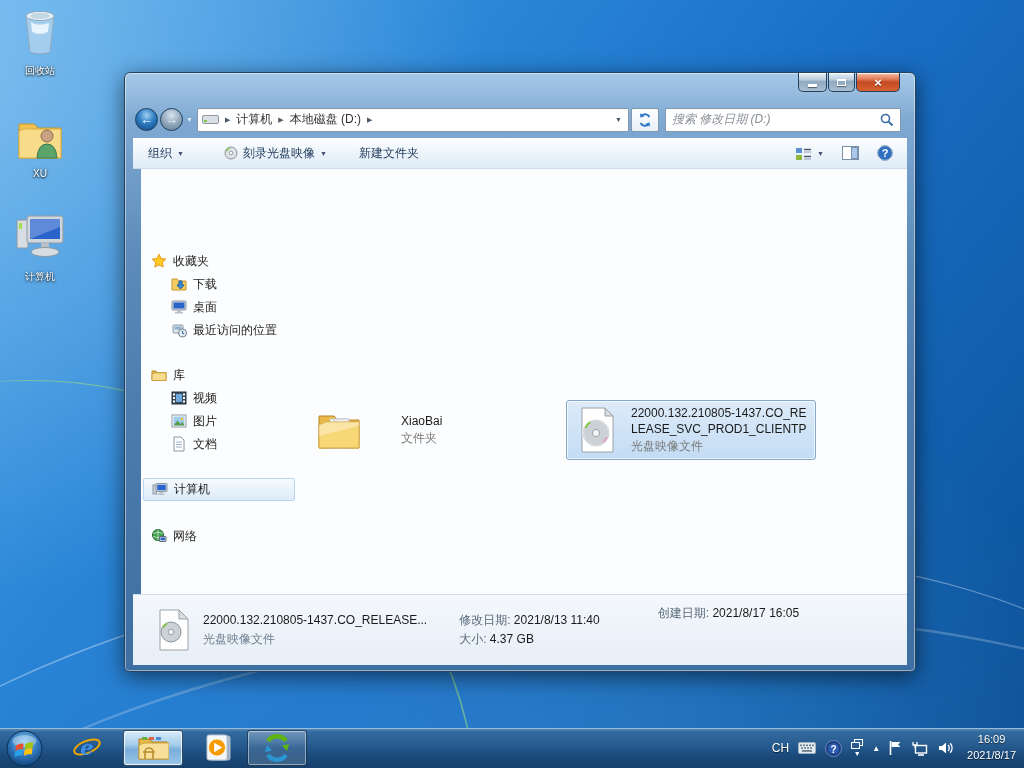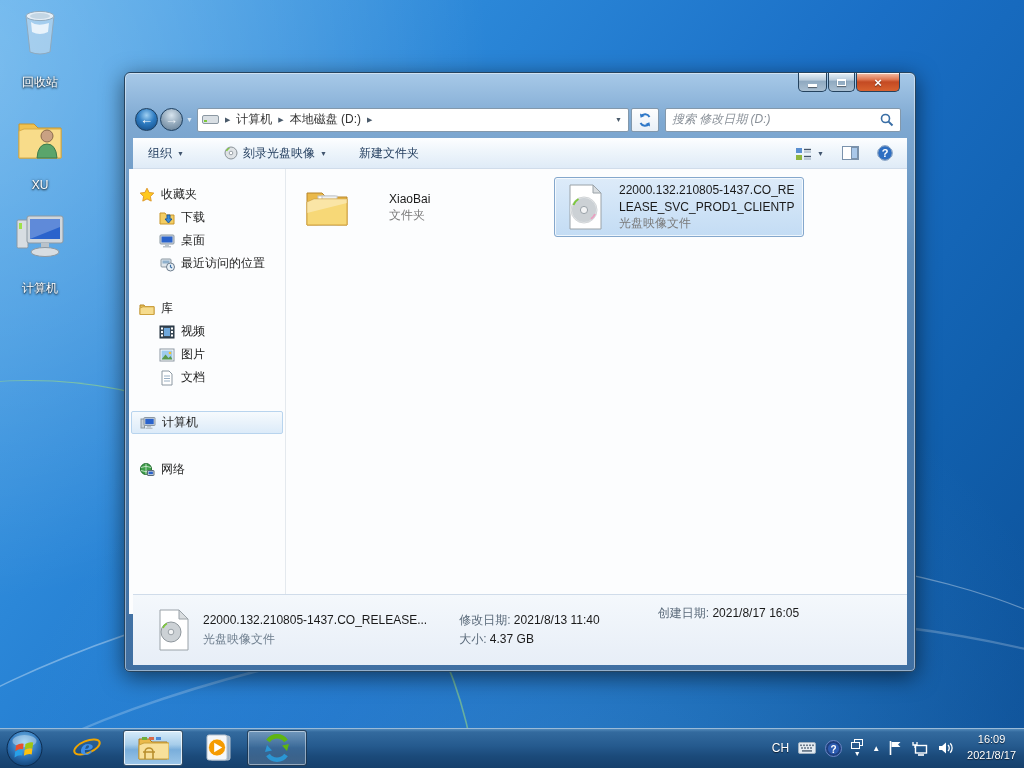--- a/index.html
+++ b/index.html
@@ -14,21 +14,21 @@
       linear-gradient(128deg,#47a4e9 0%,#2b87d8 30%,#1a6fc6 55%,#1160ae 78%,#0c4f96 100%);
   }
   .streak { position:absolute; border-radius:50%; border:0 solid transparent; pointer-events:none; }
   .s1 { left:-220px; top:560px; width:1400px; height:560px; border-top:2px solid rgba(255,255,255,.35); transform:rotate(-7deg); }
   .s2 { left:-180px; top:620px; width:1500px; height:600px; border-top:3px solid rgba(255,255,255,.22); transform:rotate(-5deg); }
   .s3 { left:-420px; top:380px; width:900px; height:900px; border-top:2px solid rgba(170,230,120,.5); transform:rotate(48deg); }
 
   
   .desk-icon { position:absolute; width:76px; text-align:center; color:#fff; cursor:default; }
   .desk-icon .ic { height:48px; display:flex; align-items:flex-end; justify-content:center; }
-  .desk-icon .lbl { margin-top:18px; font-size:12px; text-shadow:0 1px 2px rgba(0,0,0,.85),0 0 3px rgba(0,0,0,.6); }
+  .desk-icon .lbl { margin-top:8px; font-size:10px; text-shadow:0 1px 2px rgba(0,0,0,.85),0 0 3px rgba(0,0,0,.6); }
 
   
   .window { position:absolute; left:124px; top:72px; width:792px; height:600px;
     border:1px solid #26445f; border-radius:6px 6px 5px 5px;
     background:linear-gradient(180deg,#a7c9e8 0%,#7fa9d2 8%,#5d8cba 30%,#4d7dae 55%,#3f6fa2 100%);
     box-shadow:0 5px 22px rgba(0,0,0,.55), inset 0 0 0 1px rgba(255,255,255,.45); }
 
   .cap-btns { position:absolute; top:0; right:15px; display:flex; }
   .cap-btn { height:19px; border:1px solid #24425e; border-top:none; border-radius:0 0 5px 5px;
     background:linear-gradient(#e7f1f9 0%,#b7cadb 40%,#8fa9c0 45%,#a9bfd2 100%);
@@ -59,21 +59,21 @@
 
   
   .toolbar { position:absolute; top:65px; left:8px; right:8px; height:31px;
     background:linear-gradient(#fdfeff,#eef5fb 45%,#dfebf7); border-bottom:1px solid #d0dcea;
     display:flex; align-items:center; color:#1e395b; }
   .tb-item { display:flex; align-items:center; gap:5px; padding:4px 9px; border-radius:3px; }
   .tb-item .dd { font-size:7px; color:#41556e; }
   .toolbar .right { margin-left:auto; display:flex; align-items:center; gap:10px; padding-right:10px; }
 
   
-  .content { position:absolute; top:96px; left:4px; right:8px; height:445px; background:#fcfdfe; display:flex; }
+  .content { position:absolute; top:96px; left:16px; right:8px; height:445px; background:#fcfdfe; display:flex;align-items:center; }
   .sidebar { width:156px; padding-top:14px; flex-shrink:0; }
   .sb-item { display:flex; align-items:center; gap:6px; height:23px; padding-left:10px; color:#1c1c1c; }
   .sb-item.child { padding-left:30px; }
   .sb-item.sel { background:linear-gradient(#f6fafd,#dcebf9); border:1px solid #b8d4ee; border-radius:2px; margin:0 2px; padding-left:8px; }
   .sb-gap1 { height:22px; } .sb-gap2 { height:22px; } .sb-gap3 { height:24px; }
   .v-divider { width:1px; background:#e4e9ee; }
   .file-area { position:relative; flex:1; }
 
   .tile { position:absolute; width:250px; height:60px; display:flex; align-items:center; padding:6px; border:1px solid transparent; border-radius:3px; }
   .tile.selected { background:linear-gradient(#ddebf9,#c3dcf4); border:1px solid #84a7cc; box-shadow:inset 0 0 0 1px rgba(255,255,255,.7); }

